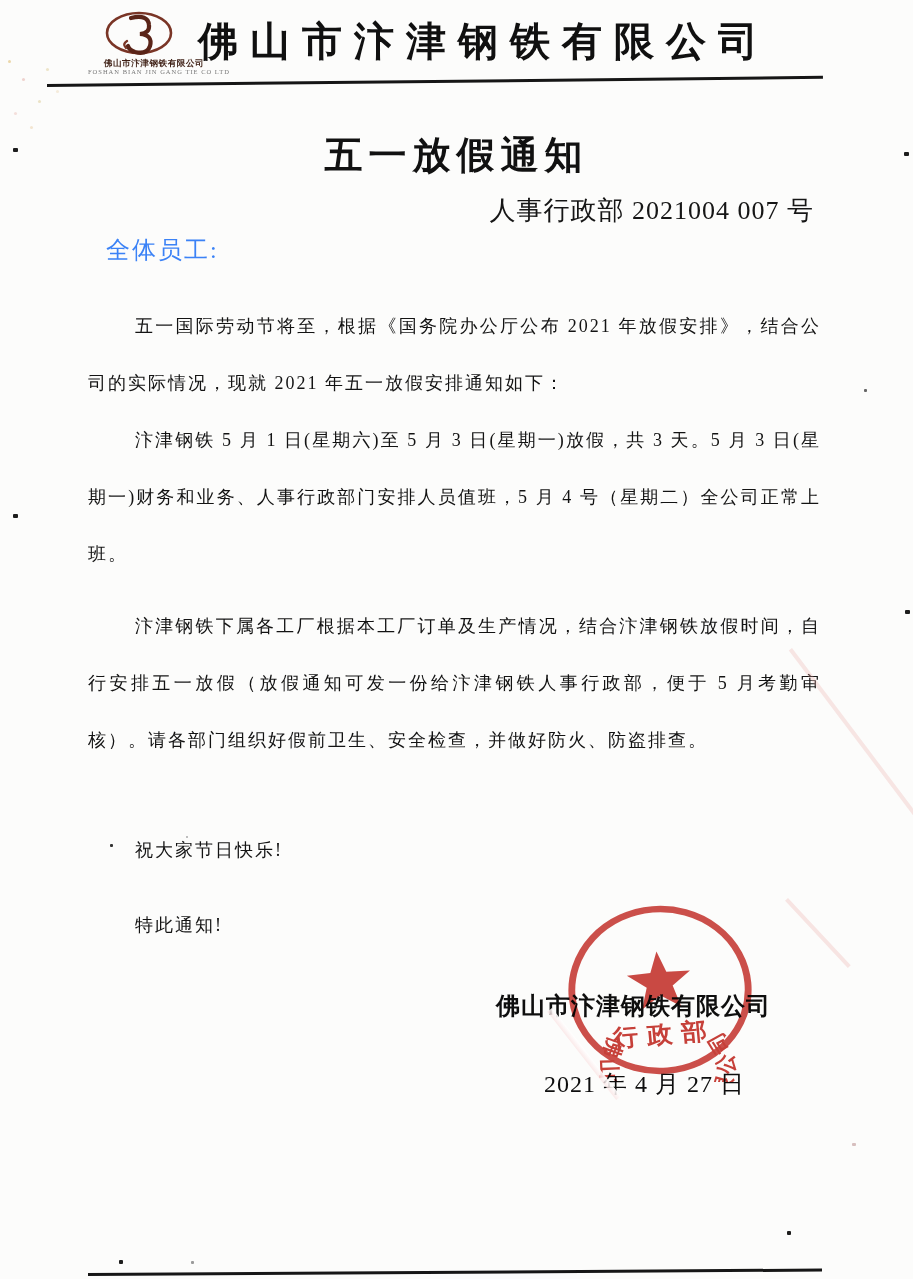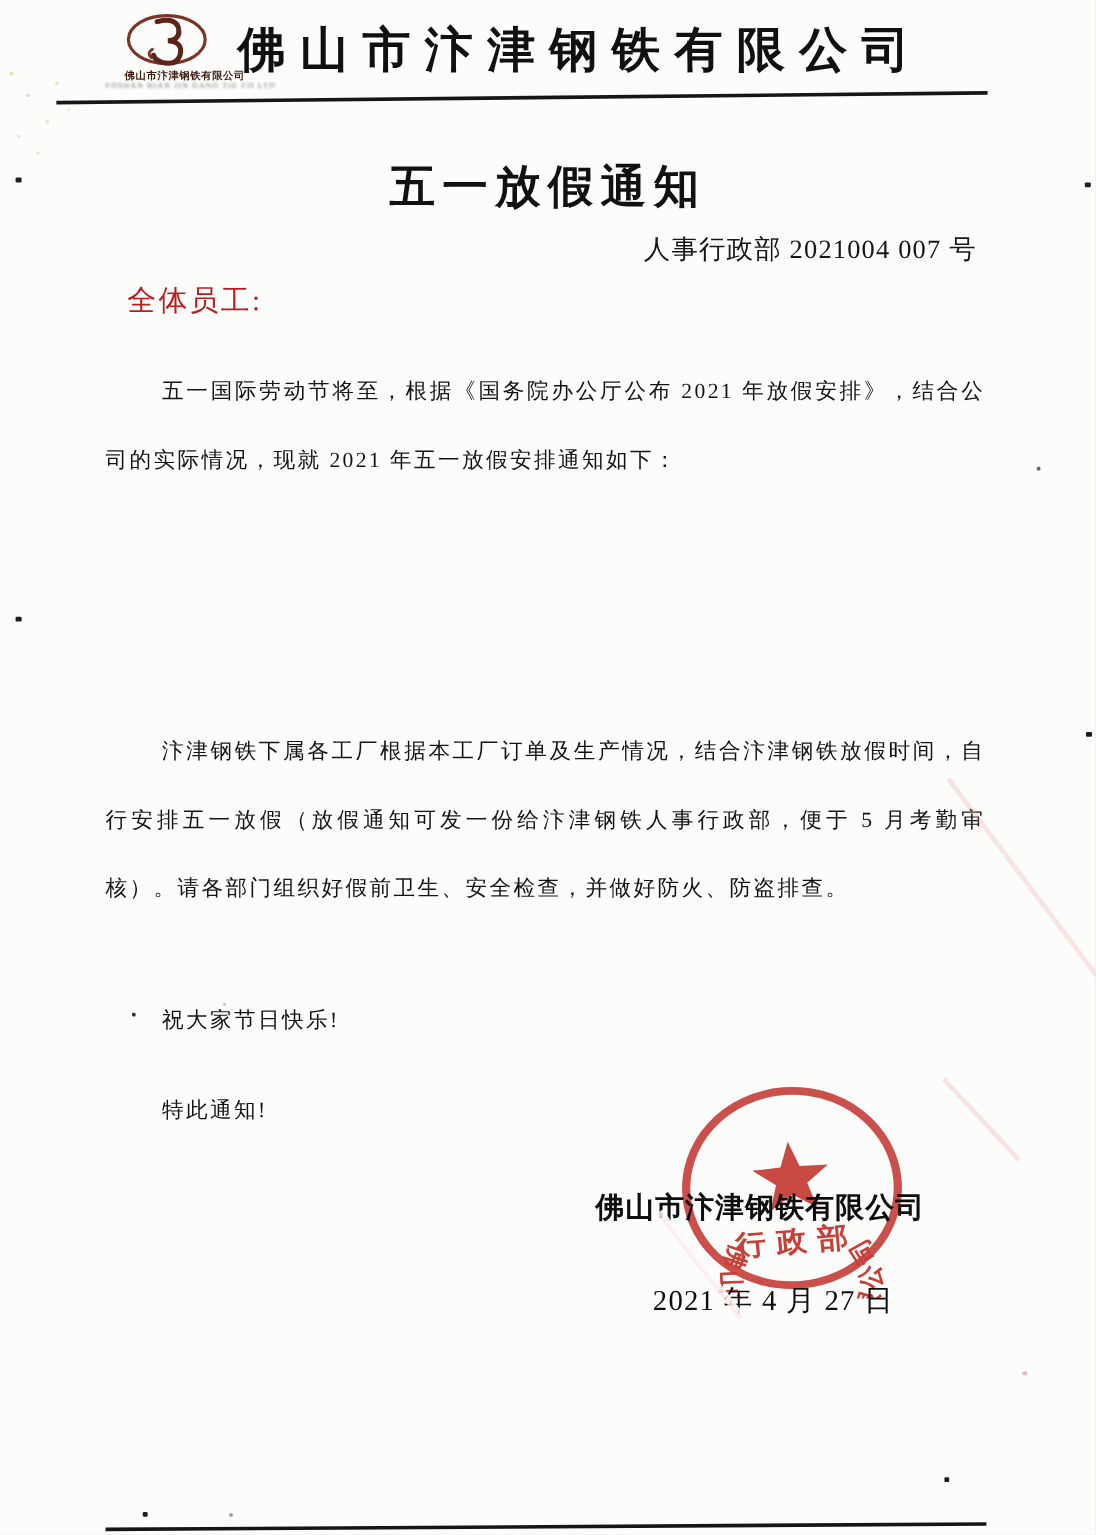--- a/index.html
+++ b/index.html
@@ -36,26 +36,26 @@
     background:#161616;transform:rotate(-0.6deg);transform-origin:left center;
   }
   
   .doc-title{
     position:absolute;left:0;top:130px;width:913px;
     text-align:center;padding-right:0;box-sizing:border-box;
     font-size:38px;font-weight:700;letter-spacing:6px;color:#111;
   }
   .ref-no{
     position:absolute;right:99px;top:193px;
-    font-size:22px;letter-spacing:1px;color:#161616;
+    font-size:26px;letter-spacing:1px;color:#161616;
   }
   
   .salutation{
     position:absolute;left:106px;top:234px;
-    font-size:24px;letter-spacing:2px;color:#b91c1c;
+    font-size:24px;letter-spacing:2px;color:#3b82f6;
   }
   .para{
     position:absolute;left:88px;width:733px;
     font-size:18px;line-height:57px;letter-spacing:2px;
     text-indent:47px;text-align:justify;color:#131313;
   }
   .p1{top:298px;}
   .p2{top:412px;}
   .p3{top:598px;}
   .wish{top:822px;}
@@ -136,20 +136,21 @@
   <div class="header-rule"></div>
 
   <div class="doc-title">五一放假通知</div>
 
   <div class="ref-no">人事行政部 2021004 007 号</div>
 
   <div class="salutation">全体员工:</div>
 
   <div class="para p1">五一国际劳动节将至，根据《国务院办公厅公布 2021 年放假安排》，结合公司的实际情况，现就 2021 年五一放假安排通知如下：</div>
 
+  <div class="para p2">汴津钢铁 5 月 1 日(星期六)至 5 月 3 日(星期一)放假，共 3 天。5 月 3 日(星期一)财务和业务、人事行政部门安排人员值班，5 月 4 号（星期二）全公司正常上班。</div>
 
   <div class="para p3">汴津钢铁下属各工厂根据本工厂订单及生产情况，结合汴津钢铁放假时间，自行安排五一放假（放假通知可发一份给汴津钢铁人事行政部，便于 5 月考勤审核）。请各部门组织好假前卫生、安全检查，并做好防火、防盗排查。</div>
 
   <div class="para wish">祝大家节日快乐!</div>
 
   <div class="para closing">特此通知!</div>
 
   <div class="sig-company">佛山市汴津钢铁有限公司</div>
 
   <div class="sig-date">2021 年 4 月 27 日</div>

